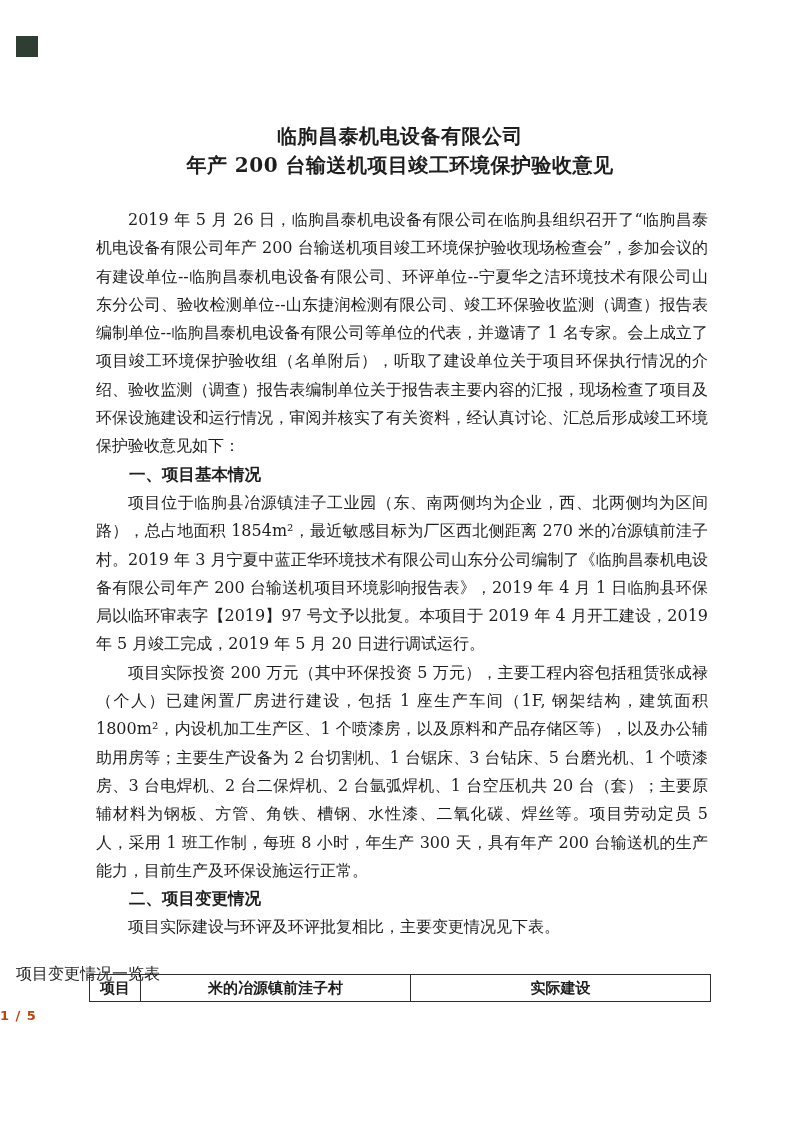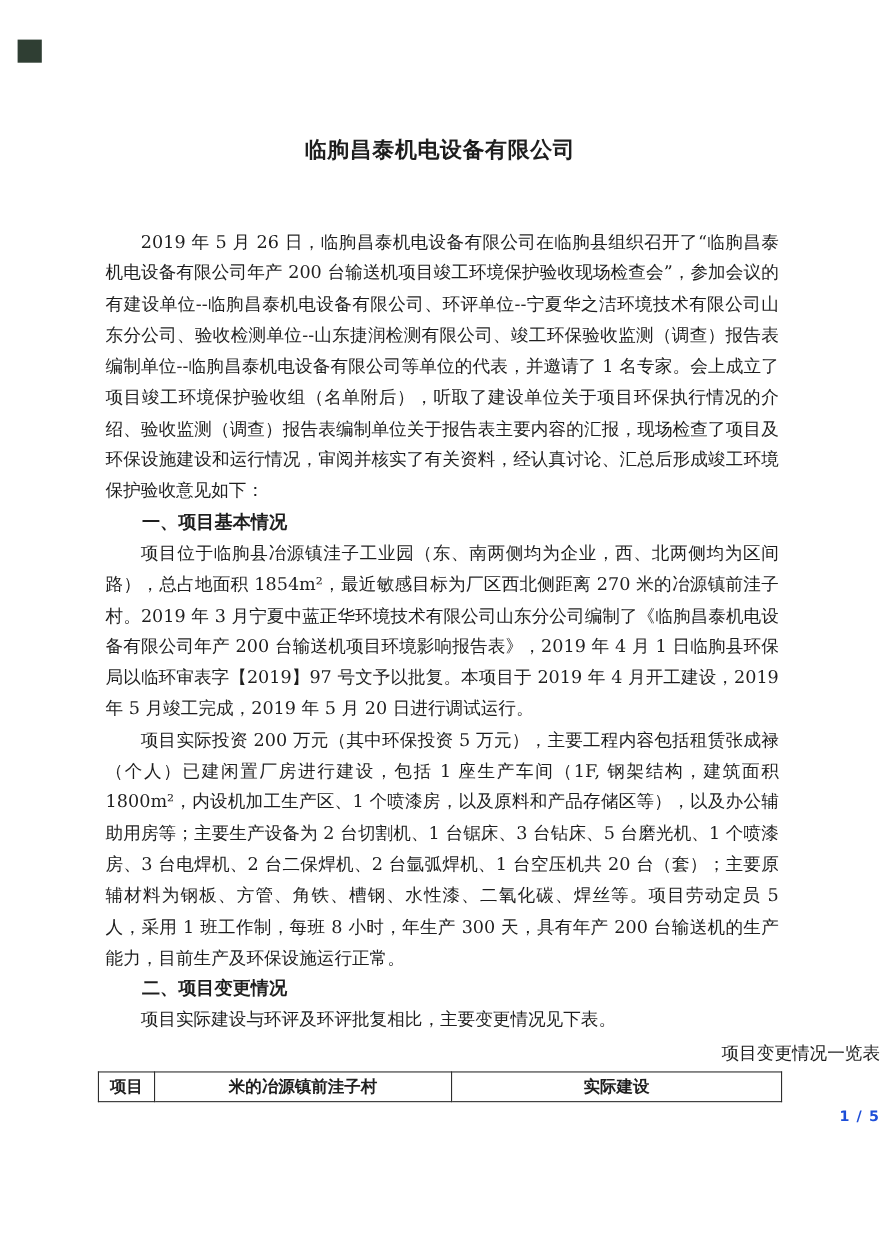--- a/index.html
+++ b/index.html
@@ -43,24 +43,24 @@
     text-align: justify;
     text-justify: inter-ideograph;
   }
   .para { margin: 0; text-indent: 2em; }
   .heading { margin: 0; text-indent: 2em; font-weight: 700; font-size: 16.5px; }
   .table-title {
     position: absolute;
     top: 944px;
     left: 0;
     right: 0;
-    text-align: right;
+    text-align: left;
     font-size: 16px;
     line-height: 28px;
-    margin: 0;
+    margin: 16px;
   }
   table.change-table {
     position: absolute;
     top: 974px;
     left: 89px;
     width: 621px;
     border-collapse: collapse;
     table-layout: fixed;
     font-size: 15px;
     font-weight: bold;
@@ -72,37 +72,38 @@
     vertical-align: middle;
     padding: 0 2px;
     overflow: hidden;
     white-space: nowrap;
   }
   .page-number {
     position: absolute;
     top: 1008px;
     left: 0;
     right: 0;
-    text-align: right;
+    text-align: left;
     font-family: "DejaVu Sans", "Liberation Sans", sans-serif;
     font-weight: 700;
     font-size: 13px;
     letter-spacing: 1px;
-    color: #1d4ed8;
+    color: #c2410c;
   }
 </style>
 </head>
 <body>
 
 <div class="page">
 
   <div class="corner-mark"></div>
 
   <div class="title-block">
     <div>临朐昌泰机电设备有限公司</div>
+    <div>年产 200 台输送机项目竣工环境保护验收意见</div>
   </div>
 
   <div class="doc-body">
     <p class="para">2019 年 5 月 26 日，临朐昌泰机电设备有限公司在临朐县组织召开了“临朐昌泰机电设备有限公司年产 200 台输送机项目竣工环境保护验收现场检查会”，参加会议的有建设单位--临朐昌泰机电设备有限公司、环评单位--宁夏华之洁环境技术有限公司山东分公司、验收检测单位--山东捷润检测有限公司、竣工环保验收监测（调查）报告表编制单位--临朐昌泰机电设备有限公司等单位的代表，并邀请了 1 名专家。会上成立了项目竣工环境保护验收组（名单附后），听取了建设单位关于项目环保执行情况的介绍、验收监测（调查）报告表编制单位关于报告表主要内容的汇报，现场检查了项目及环保设施建设和运行情况，审阅并核实了有关资料，经认真讨论、汇总后形成竣工环境保护验收意见如下：</p>
     <p class="heading">一、项目基本情况</p>
     <p class="para">项目位于临朐县冶源镇洼子工业园（东、南两侧均为企业，西、北两侧均为区间路），总占地面积 1854m²，最近敏感目标为厂区西北侧距离 270 米的冶源镇前洼子村。2019 年 3 月宁夏中蓝正华环境技术有限公司山东分公司编制了《临朐昌泰机电设备有限公司年产 200 台输送机项目环境影响报告表》，2019 年 4 月 1 日临朐县环保局以临环审表字【2019】97 号文予以批复。本项目于 2019 年 4 月开工建设，2019 年 5 月竣工完成，2019 年 5 月 20 日进行调试运行。</p>
     <p class="para">项目实际投资 200 万元（其中环保投资 5 万元），主要工程内容包括租赁张成禄（个人）已建闲置厂房进行建设，包括 1 座生产车间（1F, 钢架结构，建筑面积 1800m²，内设机加工生产区、1 个喷漆房，以及原料和产品存储区等），以及办公辅助用房等；主要生产设备为 2 台切割机、1 台锯床、3 台钻床、5 台磨光机、1 个喷漆房、3 台电焊机、2 台二保焊机、2 台氩弧焊机、1 台空压机共 20 台（套）；主要原辅材料为钢板、方管、角铁、槽钢、水性漆、二氧化碳、焊丝等。项目劳动定员 5 人，采用 1 班工作制，每班 8 小时，年生产 300 天，具有年产 200 台输送机的生产能力，目前生产及环保设施运行正常。</p>
     <p class="heading">二、项目变更情况</p>
     <p class="para">项目实际建设与环评及环评批复相比，主要变更情况见下表。</p>
   </div>

